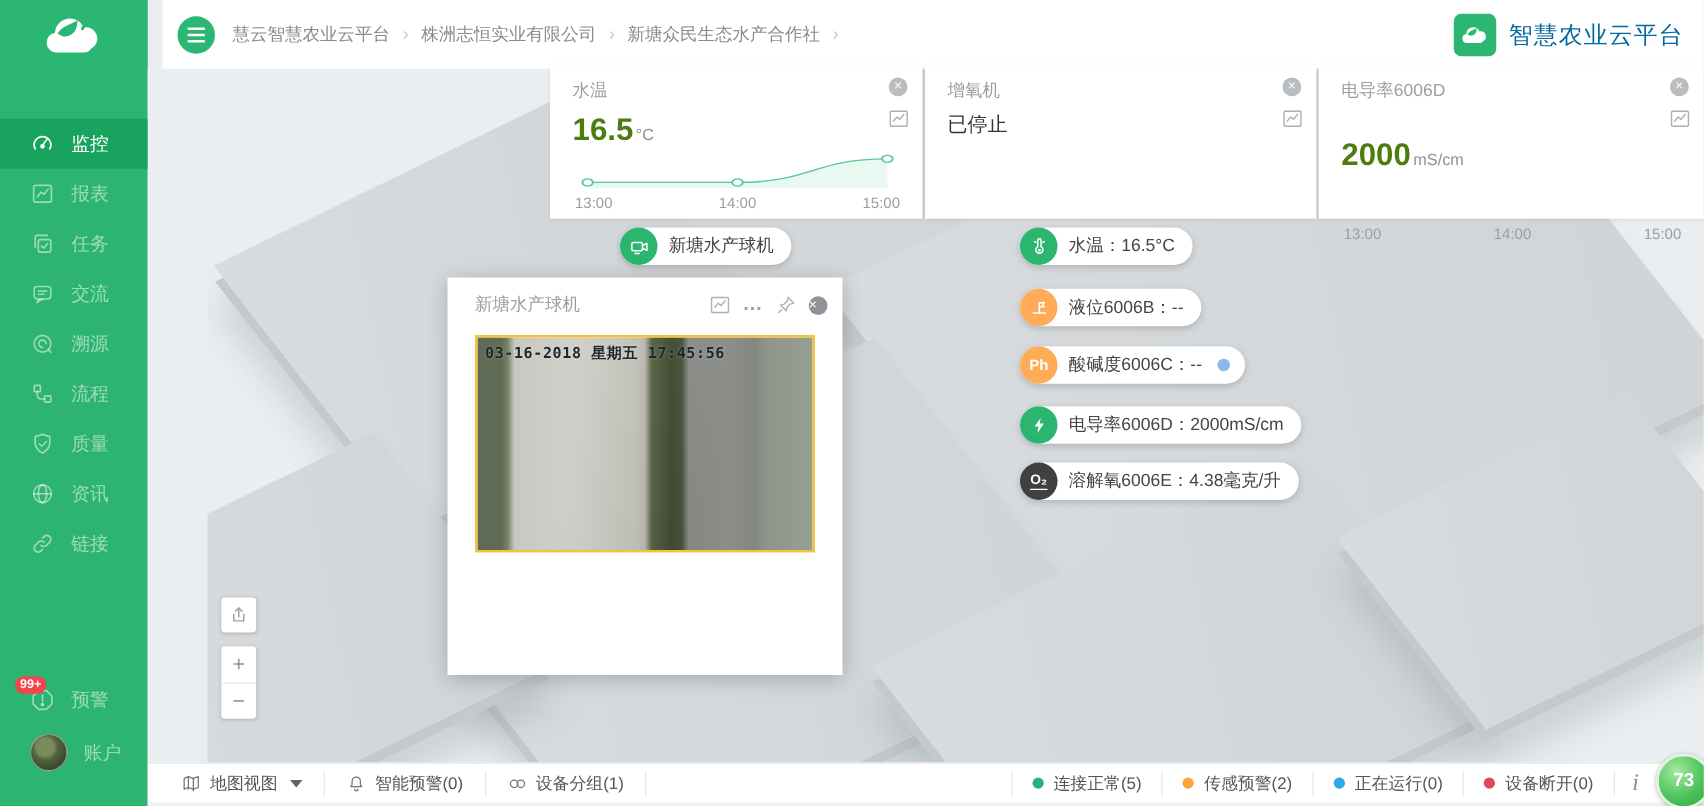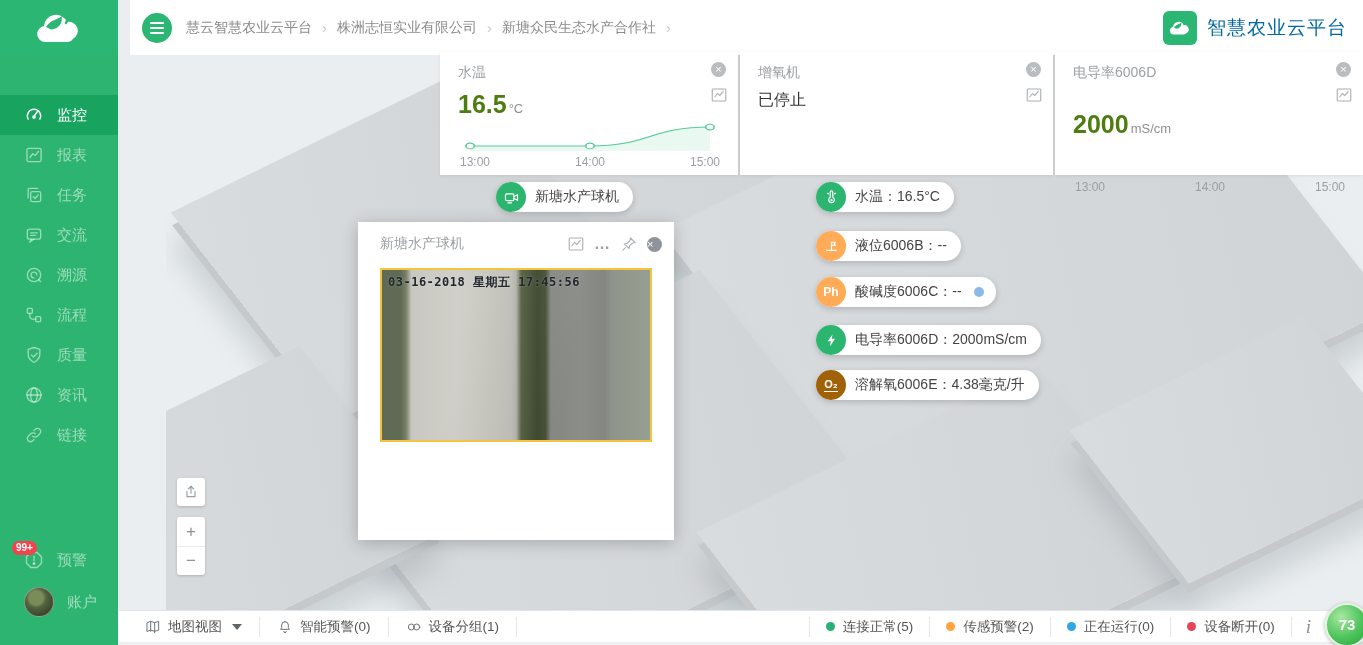--- a/index.html
+++ b/index.html
@@ -299,21 +299,21 @@
   </div>
   <div class="pill" style="left:650px;top:270px;">
     <span class="pill-ico" style="background-color: rgb(44, 181, 111);">
       <svg viewBox="0 0 24 24">
           <path d="M13.5 3.5L6.5 13h4.5l-1.2 7.5L17 9.5h-4.7z" fill="#fff" stroke="none"></path>
         </svg>
     </span>
     <span class="pill-label">电导率6006D：2000mS/cm</span>
   </div>
   <div class="pill" style="left:650px;top:315px;">
-    <span class="pill-ico" style="flex-direction: column; line-height: 1; background-color: #a16207; justify-content: center;">
+    <span class="pill-ico" style="flex-direction: column; line-height: 1; background-color: #404040; justify-content: center;">
       <span style="font-size:11px;border-bottom:1px solid #fff;padding-bottom:1px;">O₂</span>
     </span>
     <span class="pill-label">溶解氧6006E：4.38毫克/升</span>
   </div>
 
   <div class="popup">
     <div class="popup-head">
       <span class="popup-title">新塘水产球机</span>
       <span class="pop-ico">
         <svg viewBox="0 0 24 24">

